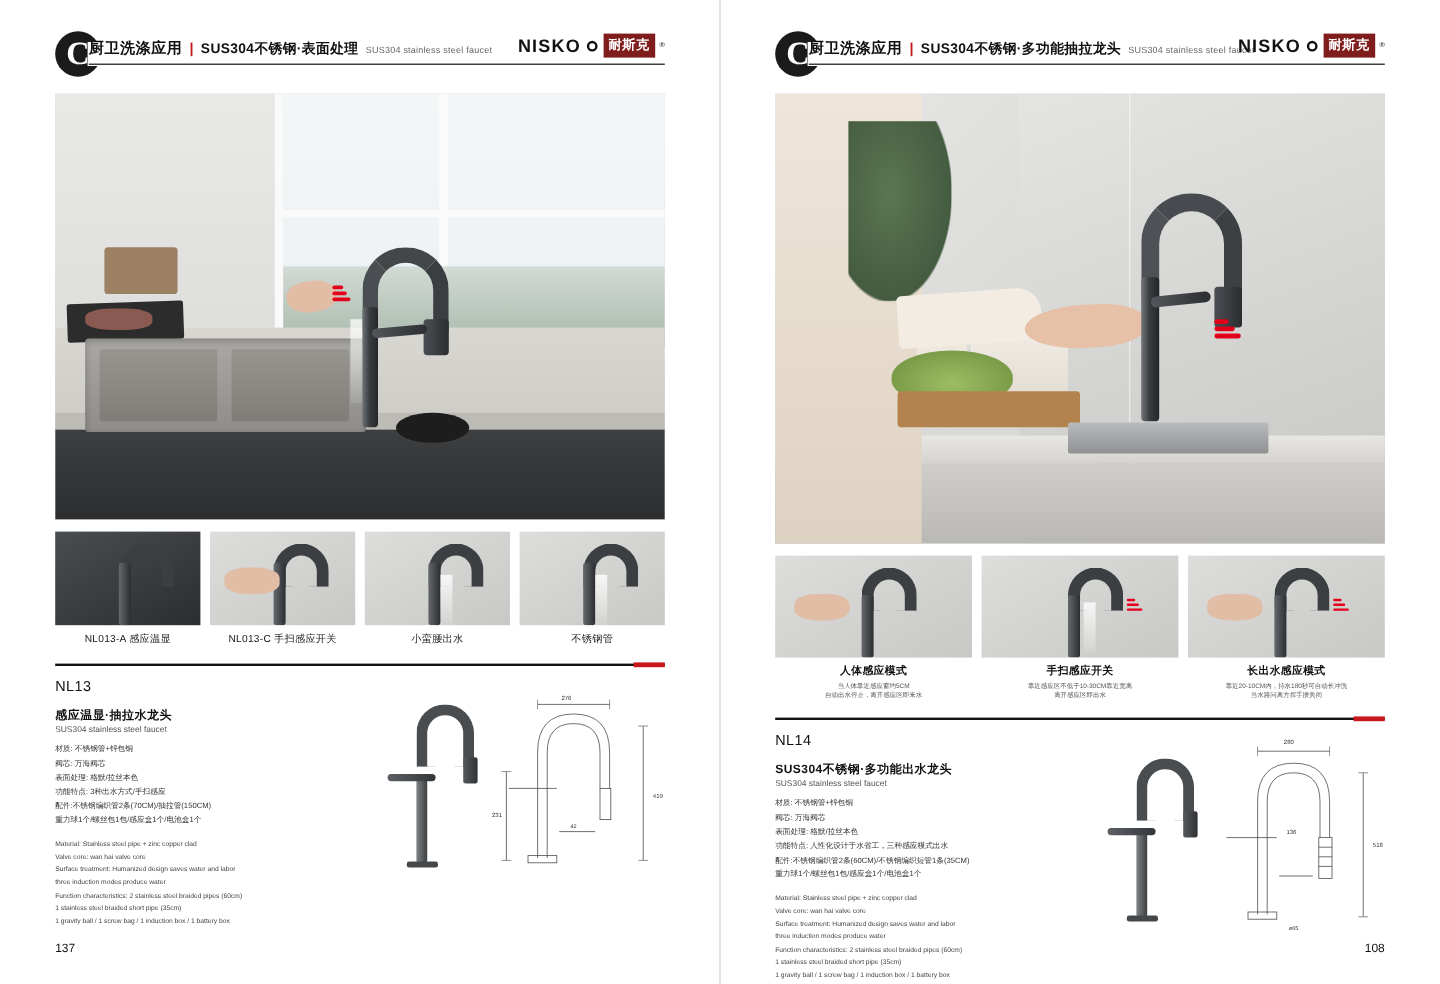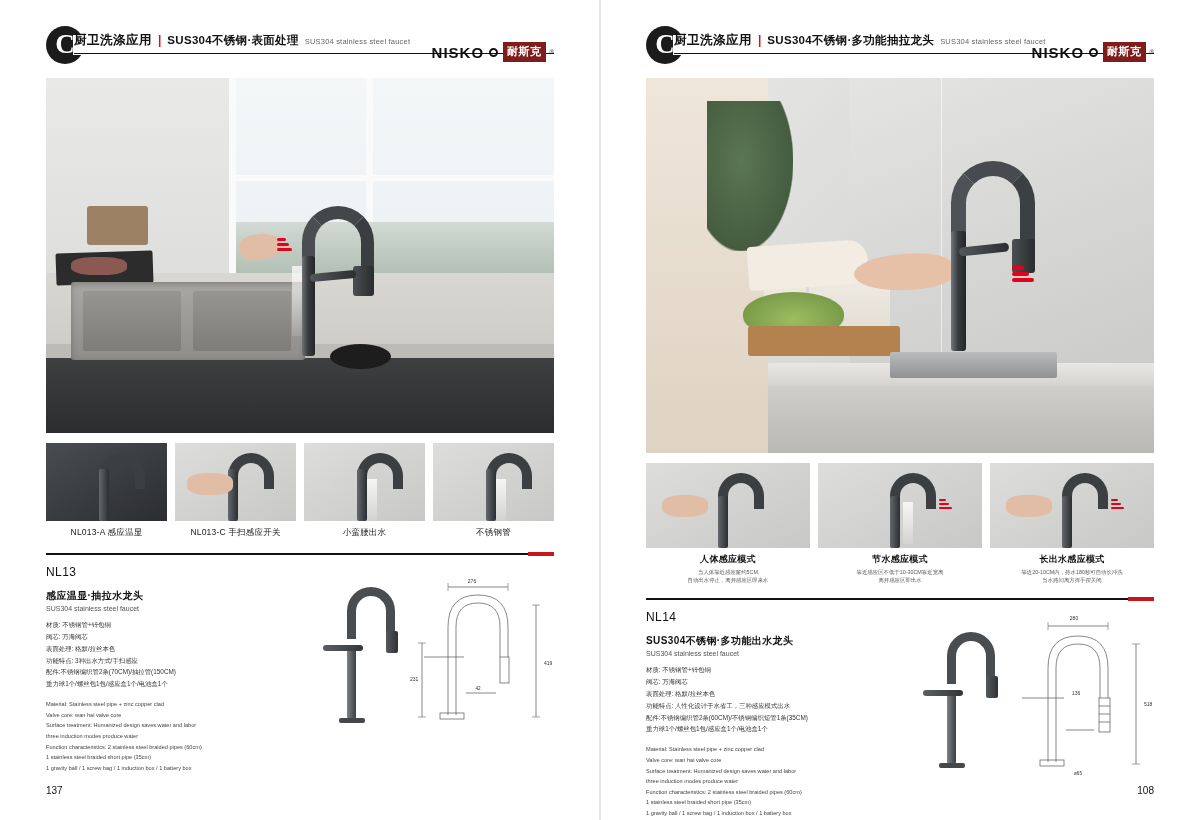--- a/index.html
+++ b/index.html
@@ -85,21 +85,21 @@
     letter-spacing: .2px;
   }
   .hdr-rule {
     position: absolute;
     left: 28px; right: 0; top: 27px;
     height: 1px;
     background: #111;
   }
   .brand {
     position: absolute;
-    right: 0; top: 16px;
+    right: 0; top: 2px;
     display: flex;
     align-items: center;
     gap: 4px;
     text-align: right;
   }
   .brand-nisko {
     font-family: "Liberation Sans", sans-serif;
     font-size: 15px;
     font-weight: bold;
     letter-spacing: 1px;
@@ -842,21 +842,21 @@
           <div class="ti-arc"></div>
           <div class="ti-f"></div>
           <div class="ti-stream"></div>
           <div class="ti-waves">
             <div class="wave"></div>
             <div class="wave"></div>
             <div class="wave"></div>
           </div>
         </div>
         <div class="thumb-cap-r">
-          <div class="tcr-title">节水感应模式</div>
+          <div class="tcr-title">手扫感应开关</div>
           <div class="tcr-sub" style="white-space:pre-line">靠近感应区不低于10-30CM靠近宽离
 离开感应区即出水</div>
         </div>
       </div>
       <div class="thumb r">
         <div class="thumb-img">
           <div class="ti-arc"></div>
           <div class="ti-f"></div>
           <div class="ti-hand"></div>
           <div class="ti-waves">

